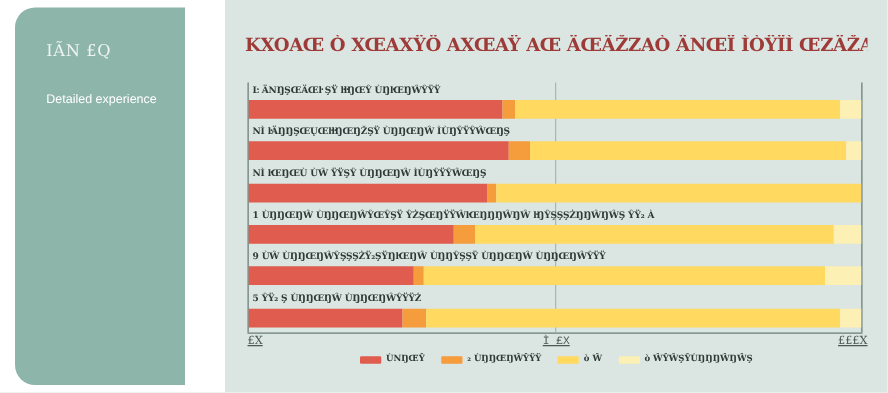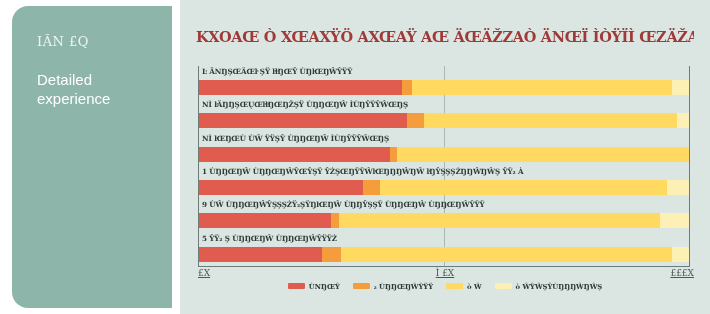--- a/index.html
+++ b/index.html
@@ -7,34 +7,34 @@
     width:710px;height:314px;
     background:#ffffff;
     font-family:"DejaVu Sans", sans-serif;
     overflow:hidden;
   }
   .slide{position:relative;width:710px;height:314px;}
 
   
   .left-panel{
     position:absolute;left:12px;top:6px;
-    width:160px;height:302px;
+    width:136px;height:302px;
     background:#8db5aa;
     border-radius:16px 0 0 16px;
   }
   .left-kicker{
     position:absolute;left:25px;top:28px;
     font-family:"DejaVu Serif", serif;
     font-size:13px;letter-spacing:0.5px;
     color:#eef4f2;white-space:nowrap;
   }
   .left-title{
     position:absolute;left:25px;top:64px;width:132px;
     font-family:"Liberation Sans", sans-serif;
-    font-size:15px;line-height:19px;
+    font-size:10px;line-height:19px;
     color:#ffffff;
   }
 
   
   .chart-panel{
     position:absolute;left:180px;top:0px;
     width:530px;height:314px;
     background:#dbe5e1;
   }
   .chart-title{
@@ -92,31 +92,31 @@
   .seg-d{background:#fdf0b4;}
 
   
   .xtick{
     position:absolute;top:268px;
     font-family:"DejaVu Serif", serif;
     font-size:9px;color:#4a5956;
     text-decoration:underline;
   }
   .xtick-0{left:18px;}
-  .xtick-50{left:50%;transform:translateX(-50%);}
+  .xtick-50{left:50%;transform:translateX(-50%);font-family:Liberation Mono, monospace;}
   .xtick-100{right:16px;}
 
   
   .legend{
     position:absolute;left:0px;top:283px;
     width:530px;
     display:flex;justify-content:center;align-items:center;
     gap:13px;
   }
-  .legend-item{display:flex;align-items:flex-start;gap:4px;}
+  .legend-item{display:flex;align-items:flex-end;gap:4px;}
   .legend-swatch{width:17px;height:6px;border-radius:1px;}
   .legend-text{
     font-family:"DejaVu Serif", serif;
     font-size:6.8px;font-weight:bold;
     color:#2d3a37;white-space:nowrap;
   }
 </style>
 </head>
 <body>
 

